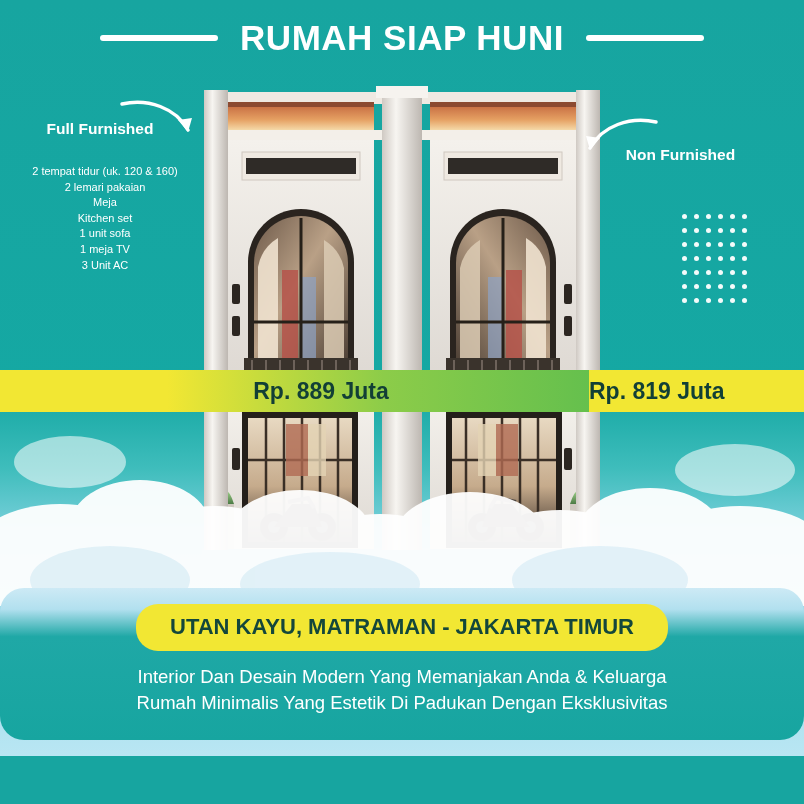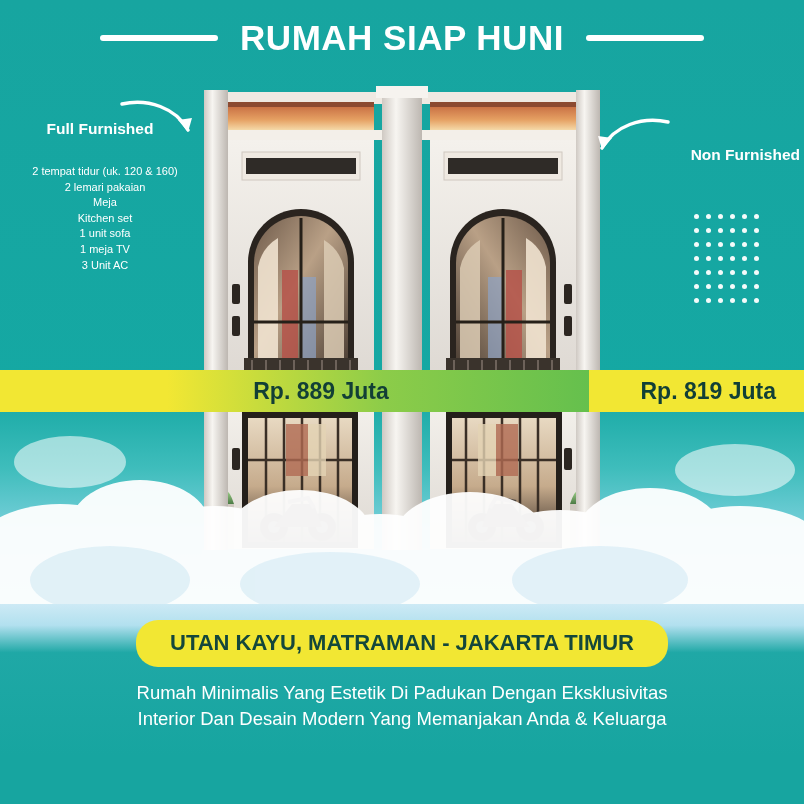--- a/index.html
+++ b/index.html
@@ -42,21 +42,21 @@
   #left-list {
     margin-top: 26px; color: #ffffff; font-size: 11px; line-height: 15.6px;
     font-weight: 400;
   }
   #left-list div { white-space: nowrap; }
   .arrow-left {
     position: absolute; left: 118px; top: -22px; width: 80px; height: 46px;
   }
   
   #right-callout {
-    position: absolute; right: 4px; top: 120px; width: 215px; text-align: right;
+    position: absolute; right: 16px; top: 120px; width: 215px; text-align: center;
   }
   #right-label {
     font-size: 15.5px; font-weight: bold; color: #ffffff; margin-top: 26px;
   }
   .arrow-right {
     position: absolute; right: 128px; top: -4px; width: 80px; height: 46px;
   }
   #dot-grid {
     position: absolute; right: 34px; top: 94px;
     display: grid; grid-template-columns: repeat(6, 12px); grid-auto-rows: 14px;
@@ -71,37 +71,38 @@
     display: flex; align-items: center;
   }
   #price-left-band {
     left: 0; width: 620px;
     background: linear-gradient(90deg, #f2e733 0%, #f2e733 27%, #8ccc49 62%, #5fbe4e 100%);
     justify-content: center;
   }
   #price-right-band {
     right: 0; width: 215px;
     background: #f2e733;
-    justify-content: flex-end;
+    justify-content: flex-start;
   }
   .price-text {
     font-size: 23px; font-weight: bold; color: #1a4a3c; white-space: nowrap;
   }
   #price-left-band .price-text { margin-left: 22px; color: #123f36; }
   #price-right-band .price-text { margin-right: 28px; color: #123f36; }
   
   #house {
     position: absolute; left: 196px; top: 72px; width: 412px; height: 500px;
   }
   
   #clouds { position: absolute; left: 0; bottom: 150px; width: 100%; height: 240px; pointer-events: none; }
   
   #bottom {
-    position: absolute; left: 0; bottom: 0; width: 100%; height: 152px;
+    position: absolute; left: 0; bottom: 16px; width: 100%; height: 152px;
     background: linear-gradient(180deg, #cdeaf5 0%, #b2e0ef 14%, #1fa8a6 32%, #17a5a0 100%);
+    border-radius: 24px;
   }
   #location-pill {
     position: absolute; left: 50%; transform: translateX(-50%); top: 16px;
     background: #f2e733; border-radius: 22px;
     padding: 10px 34px 11px 34px;
   }
   #location-text {
     font-size: 22px; font-weight: bold; color: #14473b; white-space: nowrap;
   }
   #tagline {
@@ -392,18 +393,18 @@
   </div>
   <div class="price-band" id="price-right-band">
     <span class="price-text">Rp. 819 Juta</span>
   </div>
 
   <div id="bottom">
     <div id="location-pill">
       <div id="location-text">UTAN KAYU, MATRAMAN - JAKARTA TIMUR</div>
     </div>
     <div id="tagline">
+      <div>Interior Dan Desain Modern Yang Memanjakan Anda &amp; Keluarga</div>
       <div>Rumah Minimalis Yang Estetik Di Padukan Dengan Eksklusivitas</div>
-      <div>Interior Dan Desain Modern Yang Memanjakan Anda &amp; Keluarga</div>
     </div>
   </div>
 
 </div>
 
 </body></html>

